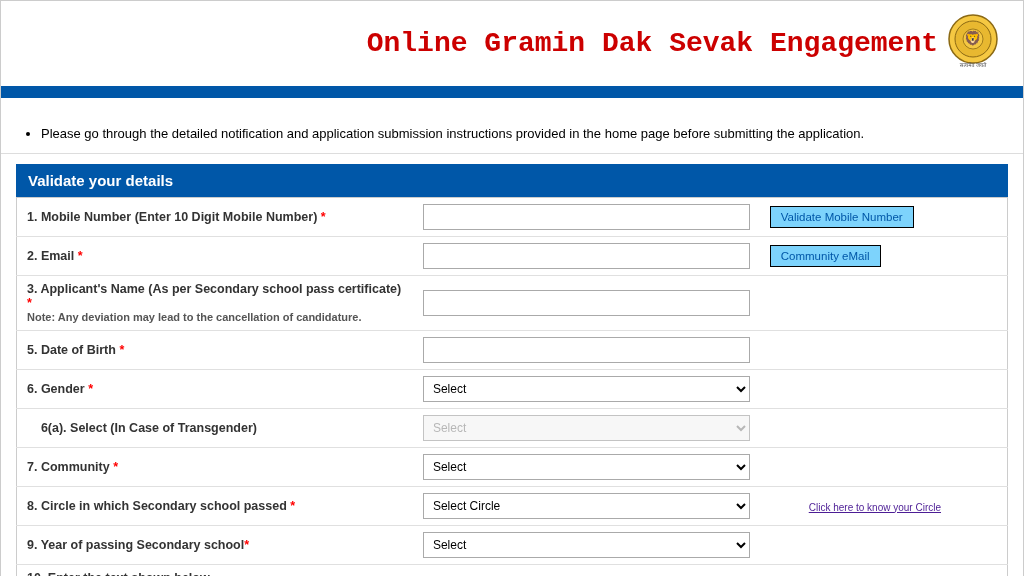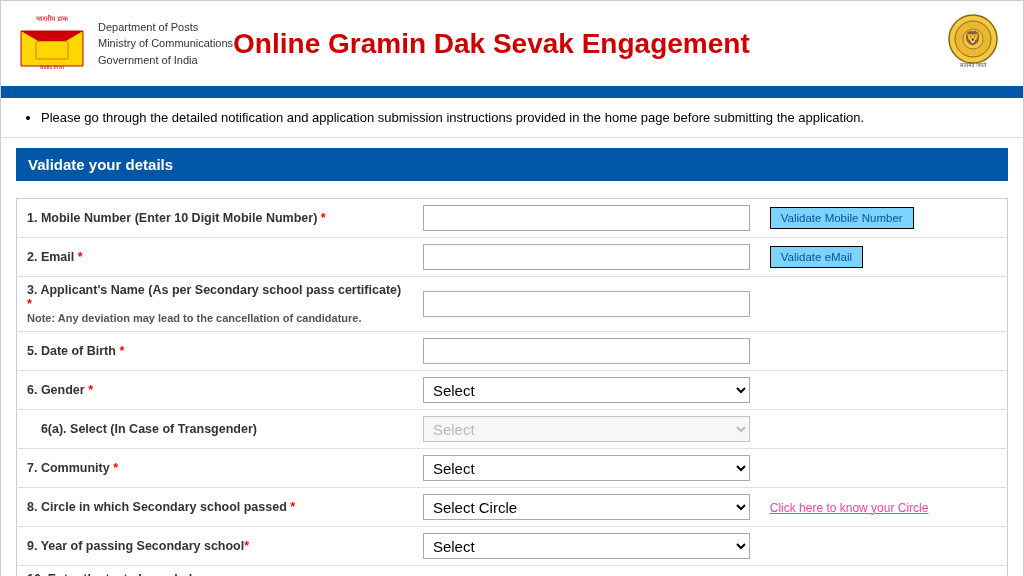--- a/index.html
+++ b/index.html
@@ -26,25 +26,25 @@
       gap: 10px;
       min-width: 200px;
     }
     .logo-text {
       font-size: 11px;
       color: #333;
       line-height: 1.5;
     }
     .header-title {
       flex: 1;
-      text-align: left;
+      text-align: right;
       font-size: 28px;
       font-weight: bold;
       color: #cc0000;
-      font-family: Liberation Sans, sans-serif;
+      font-family: Liberation Mono, monospace;
     }
     .header-emblem {
       width: 70px;
       height: 65px;
       display: flex;
       align-items: center;
       justify-content: center;
     }
 
     
@@ -56,34 +56,35 @@
     
     .notice-bar {
       background: #fff;
       padding: 12px 20px;
       border-bottom: 1px solid #ddd;
       font-size: 13px;
     }
     .notice-bar ul {
       list-style-type: disc;
       padding-left: 20px;
+      margin-top: 16px;
     }
 
     
     .form-section {
       padding: 10px 15px 15px;
     }
 
     .section-title {
       background: #0057a8;
       color: #fff;
       padding: 8px 12px;
       font-size: 15px;
       font-weight: bold;
-      margin-bottom: 17px;
+      margin-bottom: 0;
     }
 
     .form-table {
       width: 100%;
       border-collapse: collapse;
       border: 1px solid #ccc;
     }
 
     .form-table tr {
       border-bottom: 1px solid #e0e0e0;
@@ -114,21 +115,21 @@
       padding: 4px 6px;
       border: 1px solid #aaa;
       font-size: 12px;
       height: 26px;
     }
 
     .form-select {
       width: 100%;
       padding: 3px 5px;
       border: 1px solid #aaa;
-      font-size: 15px;
+      font-size: 12px;
       height: 26px;
       background: #fff;
     }
 
     .form-select:disabled {
       background: #f5f5f5;
       color: #999;
     }
 
     .validate-btn {
@@ -136,58 +137,39 @@
       border: 1px solid #000000;
       background: #7dd3fc;
       color: #0057a8;
       font-size: 11.5px;
       cursor: pointer;
     }
 
     .req { color: red; }
 
     .link-blue {
-      color: #ec4899;
+      color: #4c1d95;
       text-decoration: underline;
       cursor: pointer;
-      font-size: 12px;
+      font-size: 10px;
+      margin-left: 39px;
     }
 
     
     .post-logo-container {
       display: flex;
       align-items: center;
     }
   </style>
 </head>
 <body>
 
 <div class="page-wrapper">
 
   <div class="header">
-    <div class="header-logo post-logo-container">
-
-      <svg width="72" height="65" viewBox="0 0 72 65">
-
-        <rect x="0" y="0" width="72" height="65" fill="#fff"></rect>
-
-        <text x="36" y="10" text-anchor="middle" font-size="7" fill="#cc0000" font-family="serif">भारतीय डाक</text>
-
-        <polygon points="5,20 67,20 67,55 5,55" fill="#FFD700" stroke="#cc0000" stroke-width="1"></polygon>
-        <polygon points="5,20 36,38 67,20" fill="#cc0000"></polygon>
-
-        <rect x="20" y="30" width="32" height="18" rx="2" fill="#FFD700" stroke="#cc0000" stroke-width="0.5"></rect>
-        <text x="36" y="58" text-anchor="middle" font-size="6" fill="#cc0000" font-family="serif">India Post</text>
-      </svg>
-      <div class="logo-text">
-        <div>Department of Posts</div>
-        <div>Ministry of Communications</div>
-        <div>Government of India</div>
-      </div>
-    </div>
 
     <div class="header-title">Online Gramin Dak Sevak Engagement</div>
 
     <div class="header-emblem">
       <svg width="65" height="65" viewBox="0 0 65 65">
         <circle cx="32" cy="28" r="24" fill="#f5c842" stroke="#8B6914" stroke-width="1.5"></circle>
         <circle cx="32" cy="28" r="18" fill="#e8b830" stroke="#8B6914" stroke-width="1"></circle>
         <circle cx="32" cy="28" r="10" fill="#f5c842" stroke="#8B6914" stroke-width="0.8"></circle>
 
         <text x="32" y="32" text-anchor="middle" font-size="14" fill="#8B6914">🦁</text>
@@ -226,21 +208,21 @@
         </tr>
 
         <tr>
           <td class="label-cell">
             2. Email <span class="req">*</span>
           </td>
           <td class="input-cell">
             <input type="text" class="form-input" style="">
           </td>
           <td class="action-cell">
-            <button class="validate-btn">Validate eMail</button>
+            <button class="validate-btn">Community eMail</button>
           </td>
         </tr>
 
         <tr>
           <td class="label-cell">
             3. Applicant's Name (As per Secondary school pass certificate) <span class="req">*</span><br>
             <span style="font-size:11px; color:#555;text-align:right;">Note: Any deviation may lead to the cancellation of candidature.</span>
           </td>
           <td class="input-cell">
             <input type="text" class="form-input" style="">

